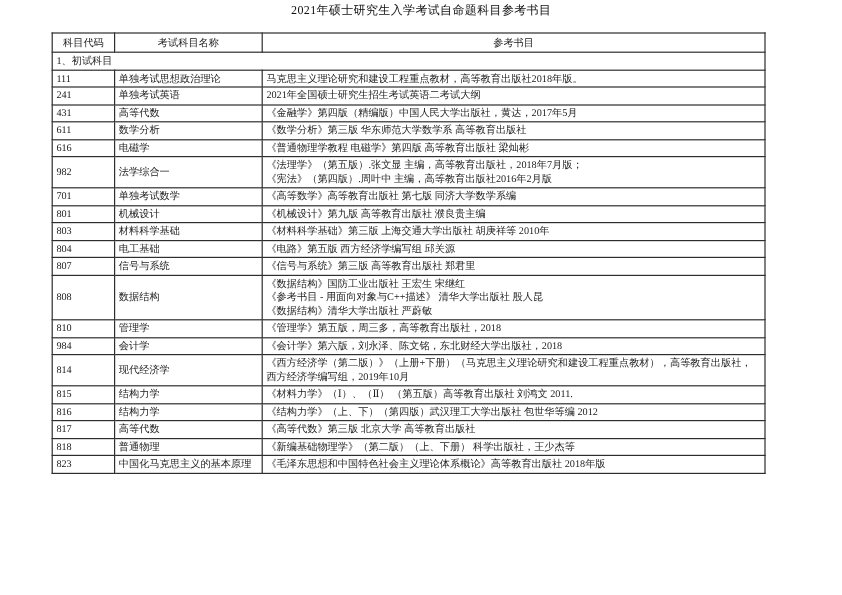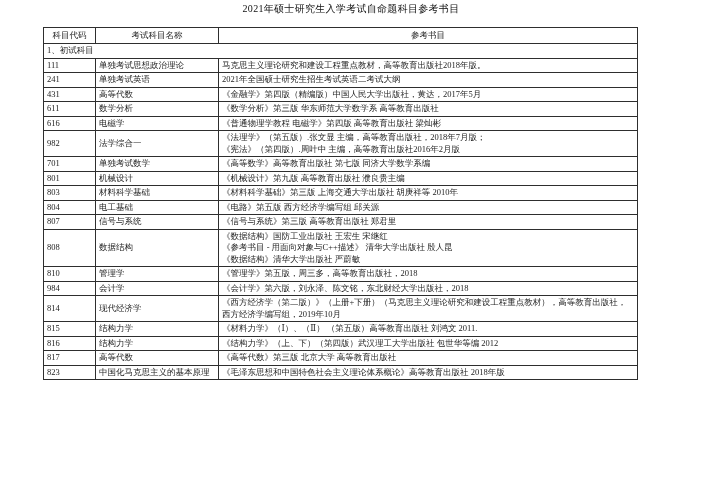--- a/index.html
+++ b/index.html
@@ -211,20 +211,27 @@
   </tr>
 
   <tr>
     <td class="cell-code">817</td>
     <td class="cell-name">高等代数</td>
     <td class="cell-books">
             <div class="book-line">《高等代数》第三版 北京大学 高等教育出版社</div>
           </td>
   </tr>
 
+  <tr>
+    <td class="cell-code">818</td>
+    <td class="cell-name">普通物理</td>
+    <td class="cell-books">
+            <div class="book-line">《新编基础物理学》（第二版）（上、下册） 科学出版社，王少杰等</div>
+          </td>
+  </tr>
 
   <tr>
     <td class="cell-code">823</td>
     <td class="cell-name">中国化马克思主义的基本原理</td>
     <td class="cell-books">
             <div class="book-line">《毛泽东思想和中国特色社会主义理论体系概论》高等教育出版社 2018年版</div>
           </td>
   </tr>
 </tbody>
   </table>

